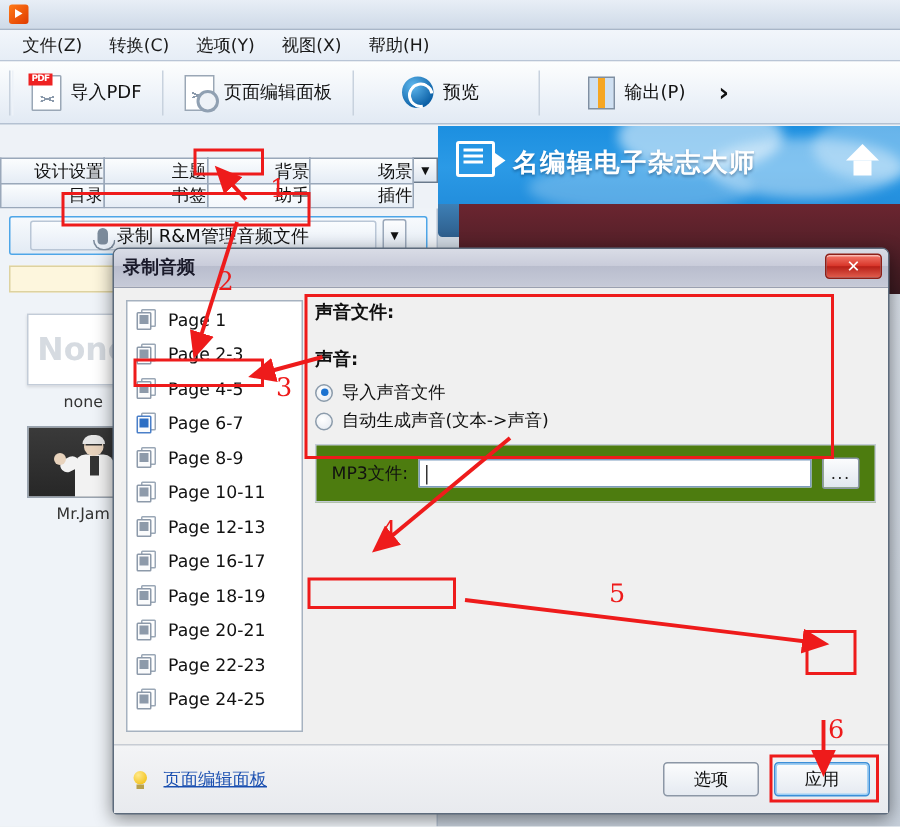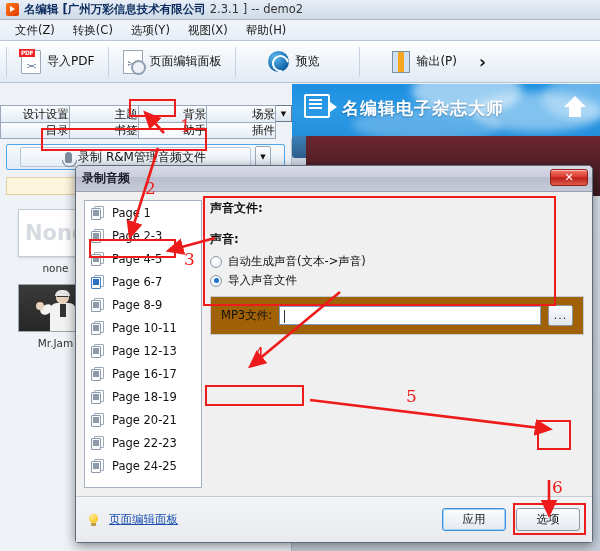--- a/index.html
+++ b/index.html
@@ -222,21 +222,21 @@
   .tb-arrow{ width:0;height:0;border-left:4px solid transparent;border-right:4px solid transparent;}
   .tb-arrow.up{ border-bottom:5px solid #8e99a6;}
   .tb-arrow.dn{ border-top:5px solid #8e99a6;}
 
   .sec-sound{ margin-top:10px; }
   .radio-row{ display:flex; align-items:center; gap:6px; height:19px; font-size:11.5px; color:#111;}
   .rdo{ width:12px;height:12px;border-radius:50%;border:1px solid #8b9bab;
     background:radial-gradient(circle at 40% 35%,#fff,#e3e9f0); position:relative; flex:none;}
   .rdo.on::after{content:"";position:absolute;left:2.5px;top:2.5px;width:5px;height:5px;border-radius:50%;background:#1b72d0;}
   .mp3box{
-    margin-top:6px; border:1px solid #c3cbd6; background:#a16207; padding:8px 10px;
+    margin-top:6px; border:1px solid #c3cbd6; background:#4d7c0f; padding:8px 10px;
     display:flex; align-items:center; gap:7px;
   }
   .mp3lab{ font-size:11.5px; color:#111; }
   .mp3input{ flex:1; height:19px; border:1px solid #7f9dbf; background:#fff; position:relative;}
   .mp3input::after{content:"";position:absolute;left:4px;top:3px;width:1px;height:13px;background:#333;}
   .browse{ width:25px;height:21px;border:1px solid #8a96a5;border-radius:2px;
     background:linear-gradient(to bottom,#fbfcfd,#e1e7ef);
     display:flex;align-items:center;justify-content:center;font-size:11px;color:#222; letter-spacing:1px;}
 
   .dlg-foot{
@@ -264,26 +264,20 @@
   .rnum{ position:absolute; color:#ee1b1b; font-size:17px; font-family:"DejaVu Serif","Liberation Serif",serif; }
   .anno svg{ position:absolute; inset:0; width:600px; height:551px; }
 </style>
 </head>
 <body>
 
 <div id="app-window">
 
   <div class="titlebar">
     <span class="tb-icon"></span>
-    <span class="tb-title">
-      <span class="brand">名编辑</span>
-      <span class="co">[广州万彩信息技术有限公司</span>
-      <span class="ver">2.3.1 ]</span>
-      <span class="ver">-- demo2</span>
-    </span>
   </div>
 
   <div class="menubar">
     <span class="mi">文件(Z)</span>
     <span class="mi">转换(C)</span>
     <span class="mi">选项(Y)</span>
     <span class="mi">视图(X)</span>
     <span class="mi">帮助(H)</span>
   </div>
 
@@ -499,42 +493,42 @@
         </div>
 
     </div>
 
     <div class="rightcol">
       <div class="grp-label">声音文件:</div>
 
       <div class="sec-sound">
         <div class="grp-label">声音:</div>
         <div class="radio-row">
+          <span class="rdo on"></span>
+          <span>导入声音文件</span>
+        </div>
+        <div class="radio-row">
           <span class="rdo"></span>
           <span>自动生成声音(文本-&gt;声音)</span>
-        </div>
-        <div class="radio-row">
-          <span class="rdo on"></span>
-          <span>导入声音文件</span>
         </div>
         <div class="mp3box">
           <span class="mp3lab">MP3文件:</span>
           <span class="mp3input"></span>
           <span class="browse">...</span>
         </div>
       </div>
     </div>
   </div>
 
   <div class="dlg-foot">
     <span class="bulb"></span>
     <span class="footlink">页面编辑面板</span>
     <span class="foot-sp"></span>
+    <span class="btn">选项</span>
     <span class="btn focus">应用</span>
-    <span class="btn">选项</span>
   </div>
 </div>
 
 <div class="anno">
 
   <div class="rbox" style="left:129px;top:99px;width:47px;height:18px"></div>
   <div class="rbox" style="left:41px;top:128px;width:166px;height:23px"></div>
   <div class="rbox" style="left:89px;top:239px;width:87px;height:19px"></div>
   <div class="rbox" style="left:203px;top:196px;width:353px;height:110px"></div>
   <div class="rbox" style="left:205px;top:385px;width:99px;height:21px"></div>

